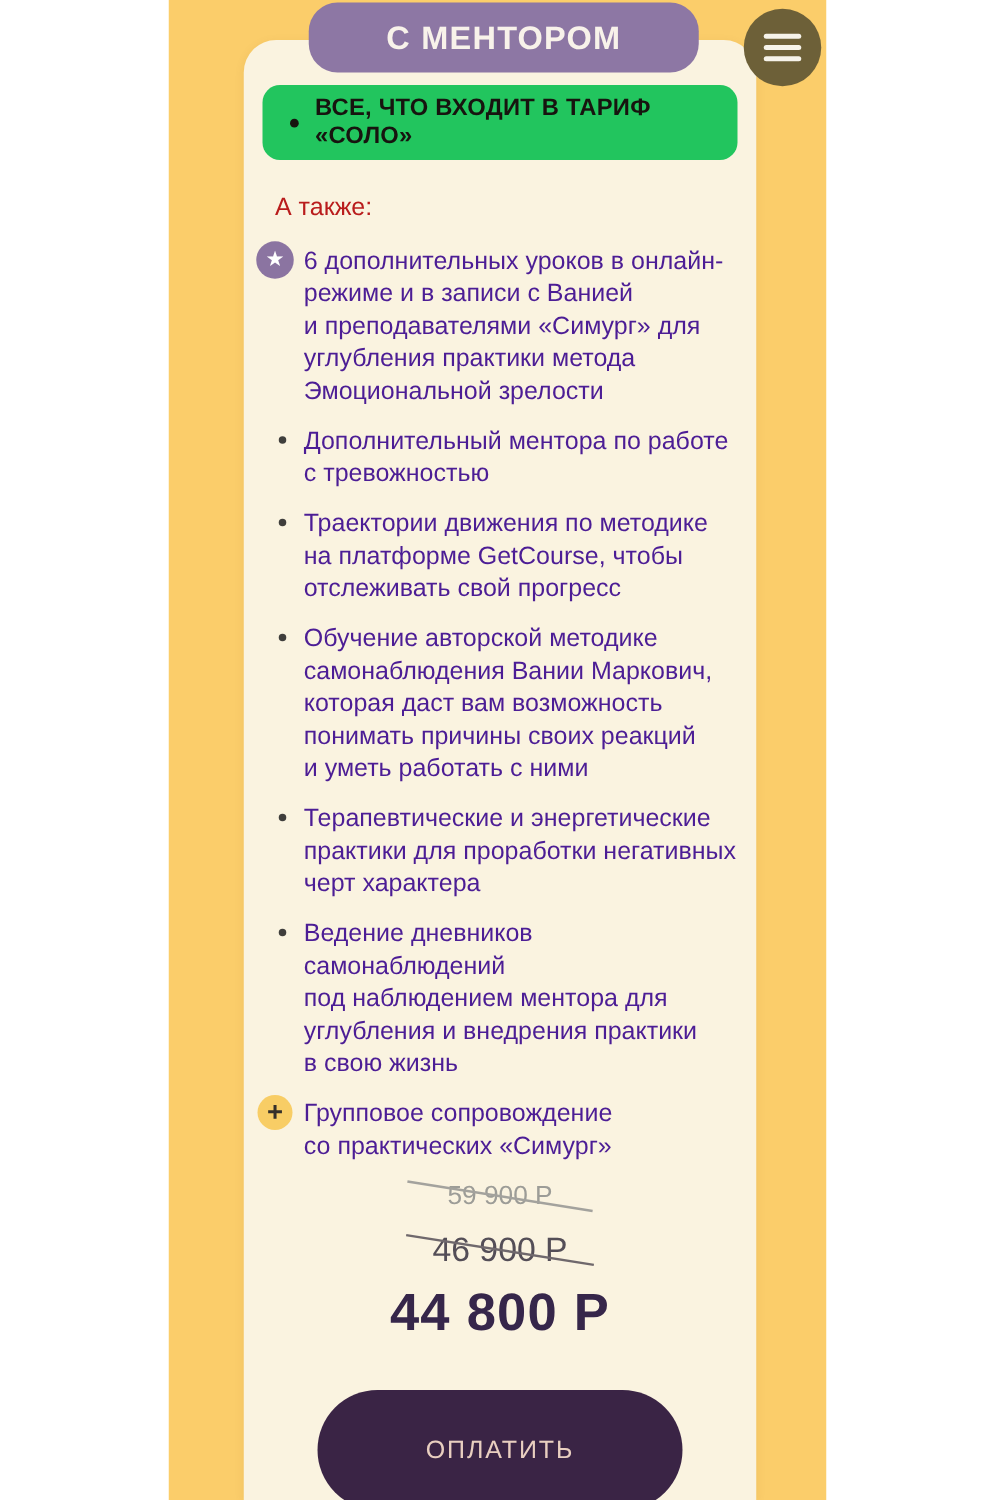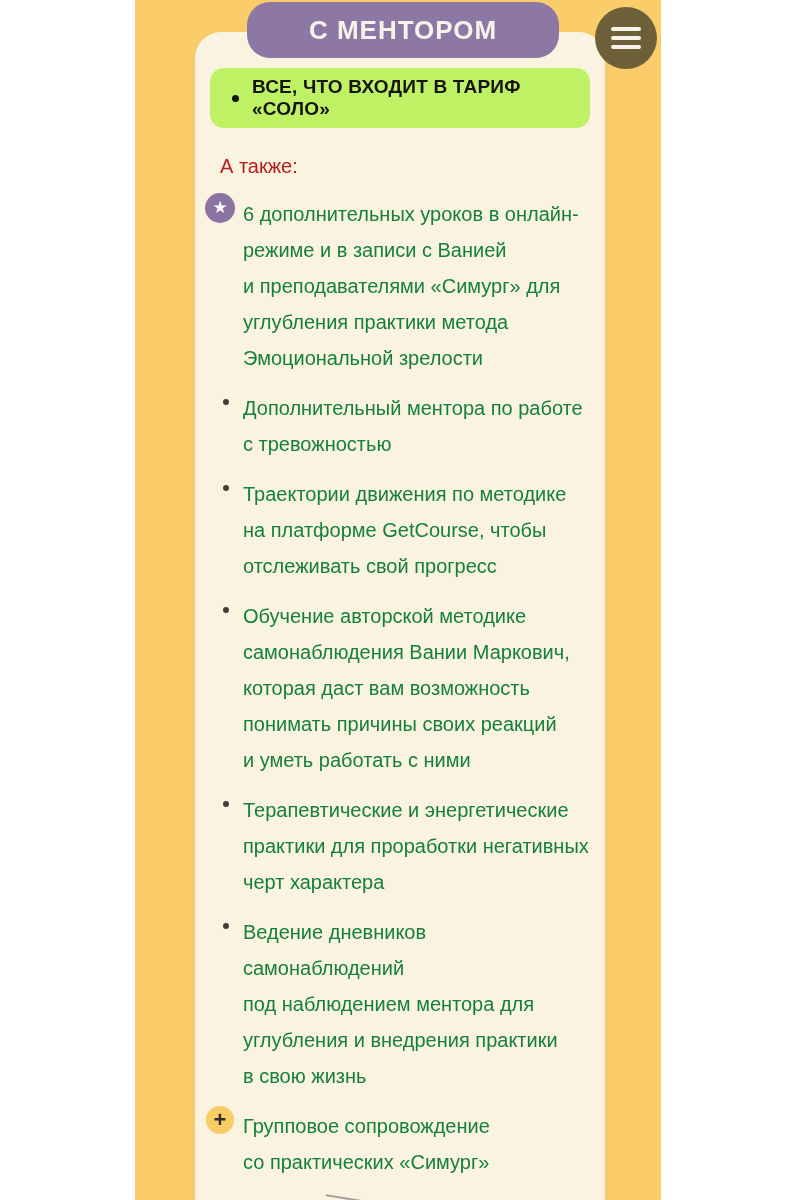--- a/index.html
+++ b/index.html
@@ -17,40 +17,40 @@
           background:#8d77a4; border-radius:23px; z-index:3;
           display:flex; align-items:center; justify-content:center; }
   .pill span { color:#f8f2ea; font-size:26px; font-weight:700; letter-spacing:1px; }
 
   .menu { position:absolute; right:4px; top:7px; width:62px; height:62px; border-radius:50%;
           background:#6d6038; border:none; cursor:pointer; z-index:4;
           display:flex; align-items:center; justify-content:center; }
   .menu-icon { display:flex; flex-direction:column; gap:5px; }
   .menu-icon i { display:block; width:30px; height:4px; background:#f6f3ea; border-radius:2px; }
 
-  .tariff-box { margin:36px auto 0; width:380px; height:60px; background:#bef264;
+  .tariff-box { margin:36px auto 0; width:380px; height:60px; background:#22c55e;
                 border-radius:14px; display:flex; align-items:center; padding:0 10px 0 22px; }
   .tariff-box .tdot { width:7px; height:7px; border-radius:50%; background:#17140f;
                       margin-right:13px; flex:0 0 7px; }
   .tariff-box .tlabel { color:#17140f; font-size:19px; font-weight:700; letter-spacing:0.2px; }
 
   .also { margin:27px 0 0 25px; color:#b91c1c; font-size:20px; }
 
   .features { margin-top:18px; padding:0 14px 0 10px; }
   .feature { display:flex; align-items:flex-start; margin-bottom:14px; }
   .marker { flex:0 0 38px; max-width:38px; }
   .chip-star { display:block; width:30px; height:30px; border-radius:50%; background:#8b74a1;
                color:#ffffff; font-style:normal; font-size:17px; line-height:30px;
                text-align:center; margin-top:-3px; }
   .chip-plus { display:block; width:28px; height:28px; border-radius:50%; background:#f8cd65;
                color:#35302a; font-style:normal; font-size:22px; font-weight:700;
                line-height:27px; text-align:center; margin-left:1px; margin-top:-2px; }
   .chip-bullet { display:block; width:6px; height:6px; border-radius:50%; background:#3f3e3c;
                  margin:9px 0 0 18px; }
-  .ftext { flex:1; color:#15803d; font-size:20px; line-height:36px; white-space:pre-line; }
+  .ftext { flex:1; color:#4c1d95; font-size:20px; line-height:26px; white-space:pre-line; }
 
   .prices { margin-top:12px; text-align:center; }
   .price { position:relative; display:inline-block; }
   .price-line { display:block; }
   .old1 { color:#9c9c97; font-size:21px; line-height:26px; }
   .old2 { color:#544e57; font-size:27px; line-height:32px; margin-top:14px; }
   .final { color:#36264a; font-size:42px; font-weight:700; line-height:52px; margin-top:8px; letter-spacing:1px; }
   .strike { position:absolute; left:50%; top:50%; height:2px;
             transform-origin:center; pointer-events:none; }
   .strike.s1 { width:150px; background:#a3a29d; transform:translate(-50%,-50%) rotate(9deg); }

